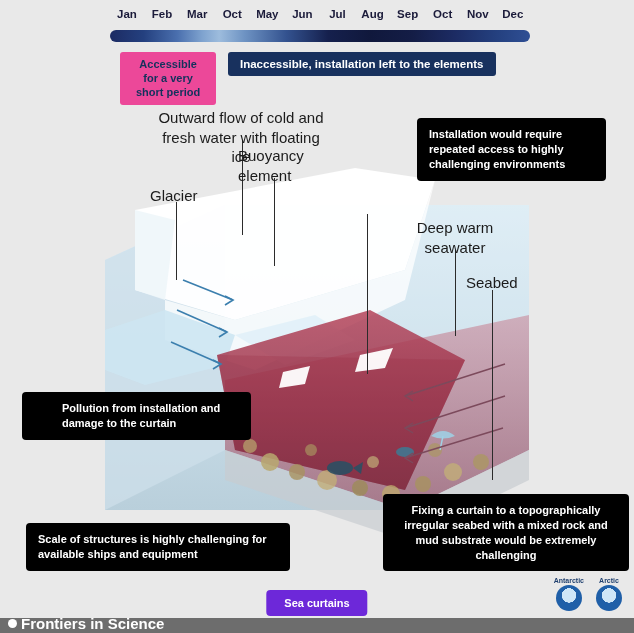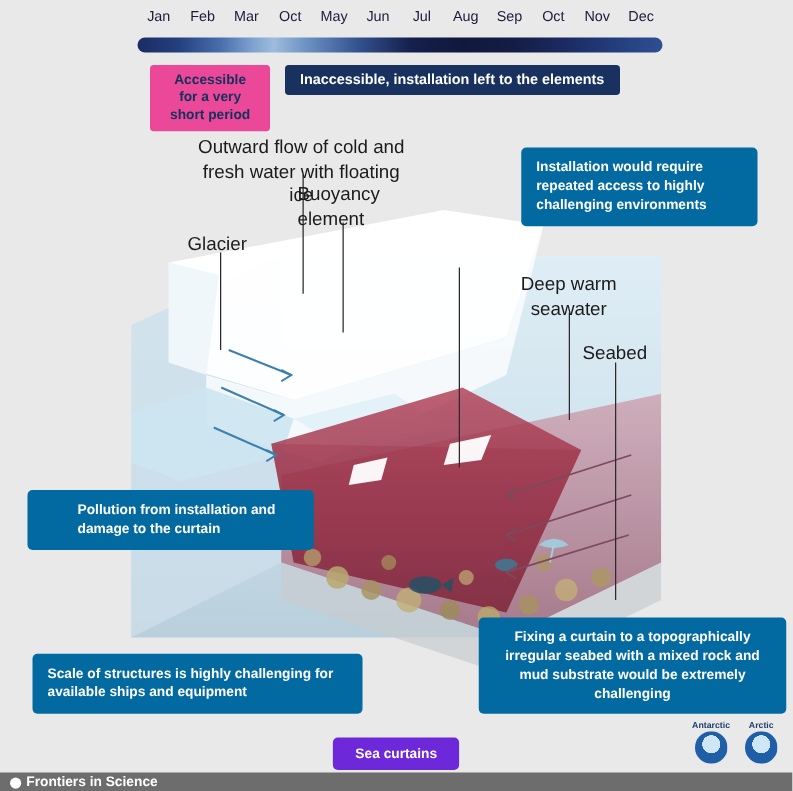--- a/index.html
+++ b/index.html
@@ -9,21 +9,21 @@
     font-family:"Liberation Sans", sans-serif;
     overflow:hidden;
     position:relative;
   }
   #stage { position:absolute; inset:0; }
 
   
   .months {
     position:absolute; top:8px; left:110px; width:420px;
     display:flex; justify-content:space-between;
-    font-size:11.5px; color:#1b1b3a; font-weight:400;
+    font-size:11.5px; color:#1b1b3a; font-weight:700;
   }
   .months span { width:34px; text-align:center; }
 
   .bar-wrap { position:absolute; top:30px; left:110px; width:420px; height:12px; }
   .bar {
     position:absolute; inset:0; border-radius:6px;
     background:linear-gradient(90deg,
       #1c2b63 0%, #24407f 8%, #4a6fae 16%, #7fa3cf 22%,
       #9dbcdd 26%, #6e93c3 32%, #33528f 42%,
       #15204d 52%, #10183c 62%, #141d46 72%,
@@ -40,21 +40,21 @@
   .legend-navy {
     position:absolute; top:52px; left:228px;
     background:#18315e; color:#ffffff;
     font-size:11.5px; font-weight:700;
     padding:6px 12px; border-radius:3px; white-space:nowrap;
   }
 
   
   .risk {
     position:absolute;
-    background:#0369a1; color:#ffffff;
+    background:#000000; color:#ffffff;
     font-size:11px; font-weight:700; line-height:1.35;
     padding:9px 12px; border-radius:4px;
   }
   #risk-access { top:118px; left:417px; width:165px; }
   #risk-intercept { top:252px; left:18px; width:188px; }
   #risk-pollution { top:392px; left:22px; width:177px;padding-left:40px; }
   #risk-scale { top:523px; left:26px; width:240px; }
   #risk-fixing { top:494px; left:383px; width:222px; text-align:center; }
 
   
@@ -78,21 +78,21 @@
     padding:7px 18px; border-radius:4px;
   }
 
   
   .footer {
     position:absolute; left:0; bottom:0; width:100%; height:15px;
     background:#6d6d6d;
   }
   .brand {
     position:absolute; left:8px; bottom:1px; color:#ffffff;
-    font-size:11px; font-weight:700;
+    font-size:15px; font-weight:700;
     display:flex; align-items:center; gap:4px;
   }
   .brand .dot {
     width:9px; height:9px; border-radius:50%; background:#ffffff;
     display:inline-block;
   }
 
   
   .logos { position:absolute; right:12px; bottom:22px; display:flex; gap:12px; }
   .logo { text-align:center; }

